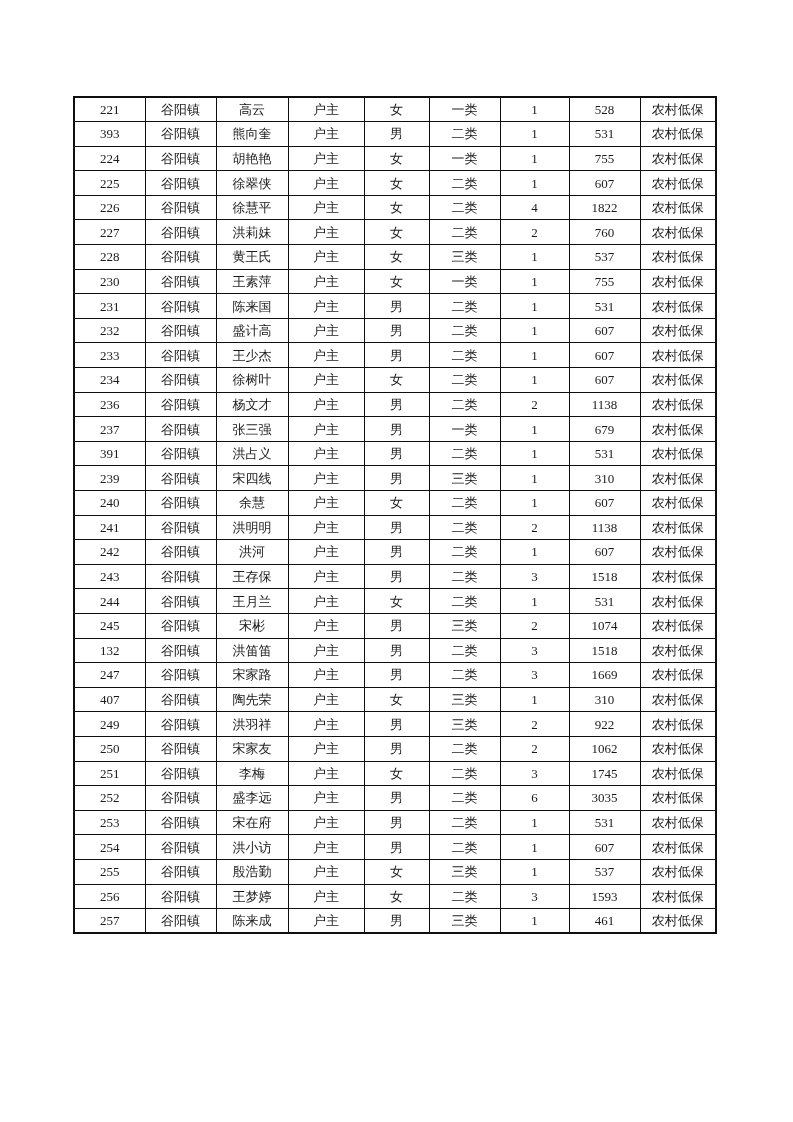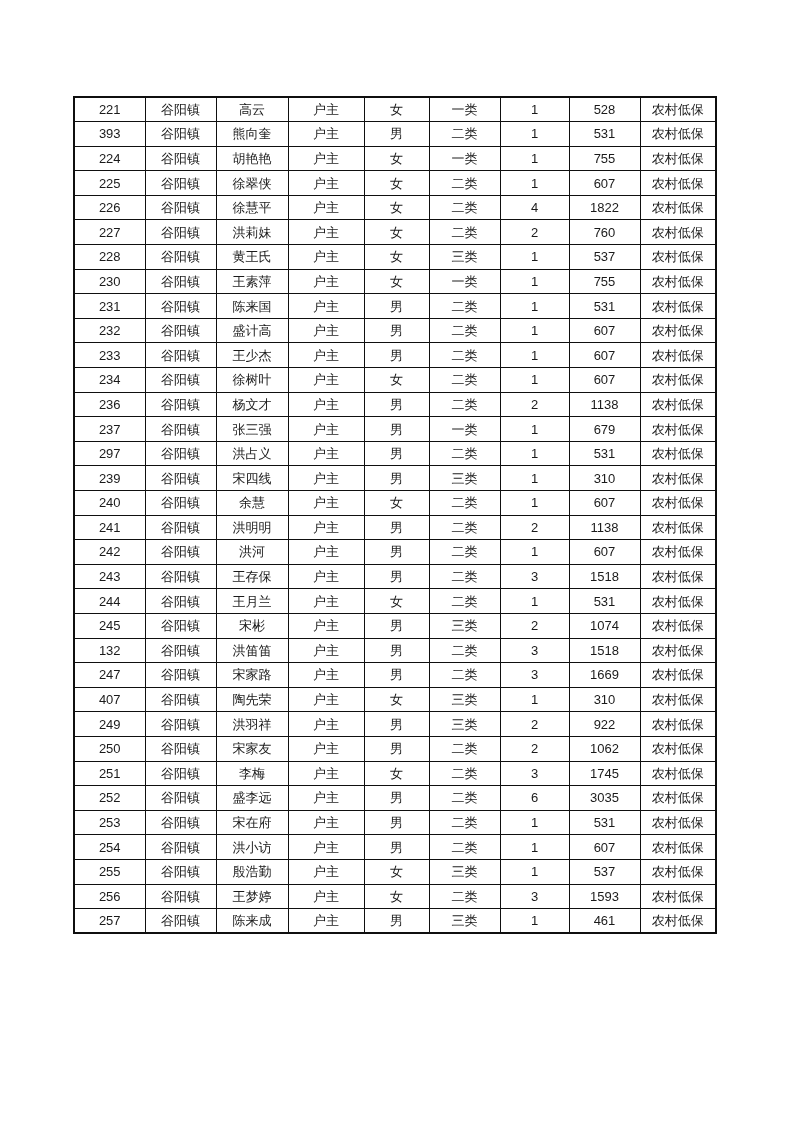--- a/index.html
+++ b/index.html
@@ -4,21 +4,21 @@
 <style>
   * { margin: 0; padding: 0; box-sizing: border-box; }
   html, body { background: #e8e8e8; }
   .page {
     position: relative;
     width: 793px;
     height: 1122px;
     background: #ffffff;
     margin: 0 auto;
     overflow: hidden;
-    font-family: Liberation Sans, sans-serif;
+    font-family: Liberation Serif, serif;
     color: #1a1a1a;
   }
   table.roster {
     position: absolute;
     left: 73px;
     top: 96px;
     width: 642px;
     border-collapse: collapse;
     table-layout: fixed;
     border: 2px solid #0f0f0f;
@@ -200,21 +200,21 @@
           <td>谷阳镇</td>
           <td>张三强</td>
           <td>户主</td>
           <td>男</td>
           <td>一类</td>
           <td>1</td>
           <td>679</td>
           <td>农村低保</td>
         </tr>
         <tr>
-          <td>297</td>
+          <td>391</td>
           <td>谷阳镇</td>
           <td>洪占义</td>
           <td>户主</td>
           <td>男</td>
           <td>二类</td>
           <td>1</td>
           <td>531</td>
           <td>农村低保</td>
         </tr>
         <tr>

